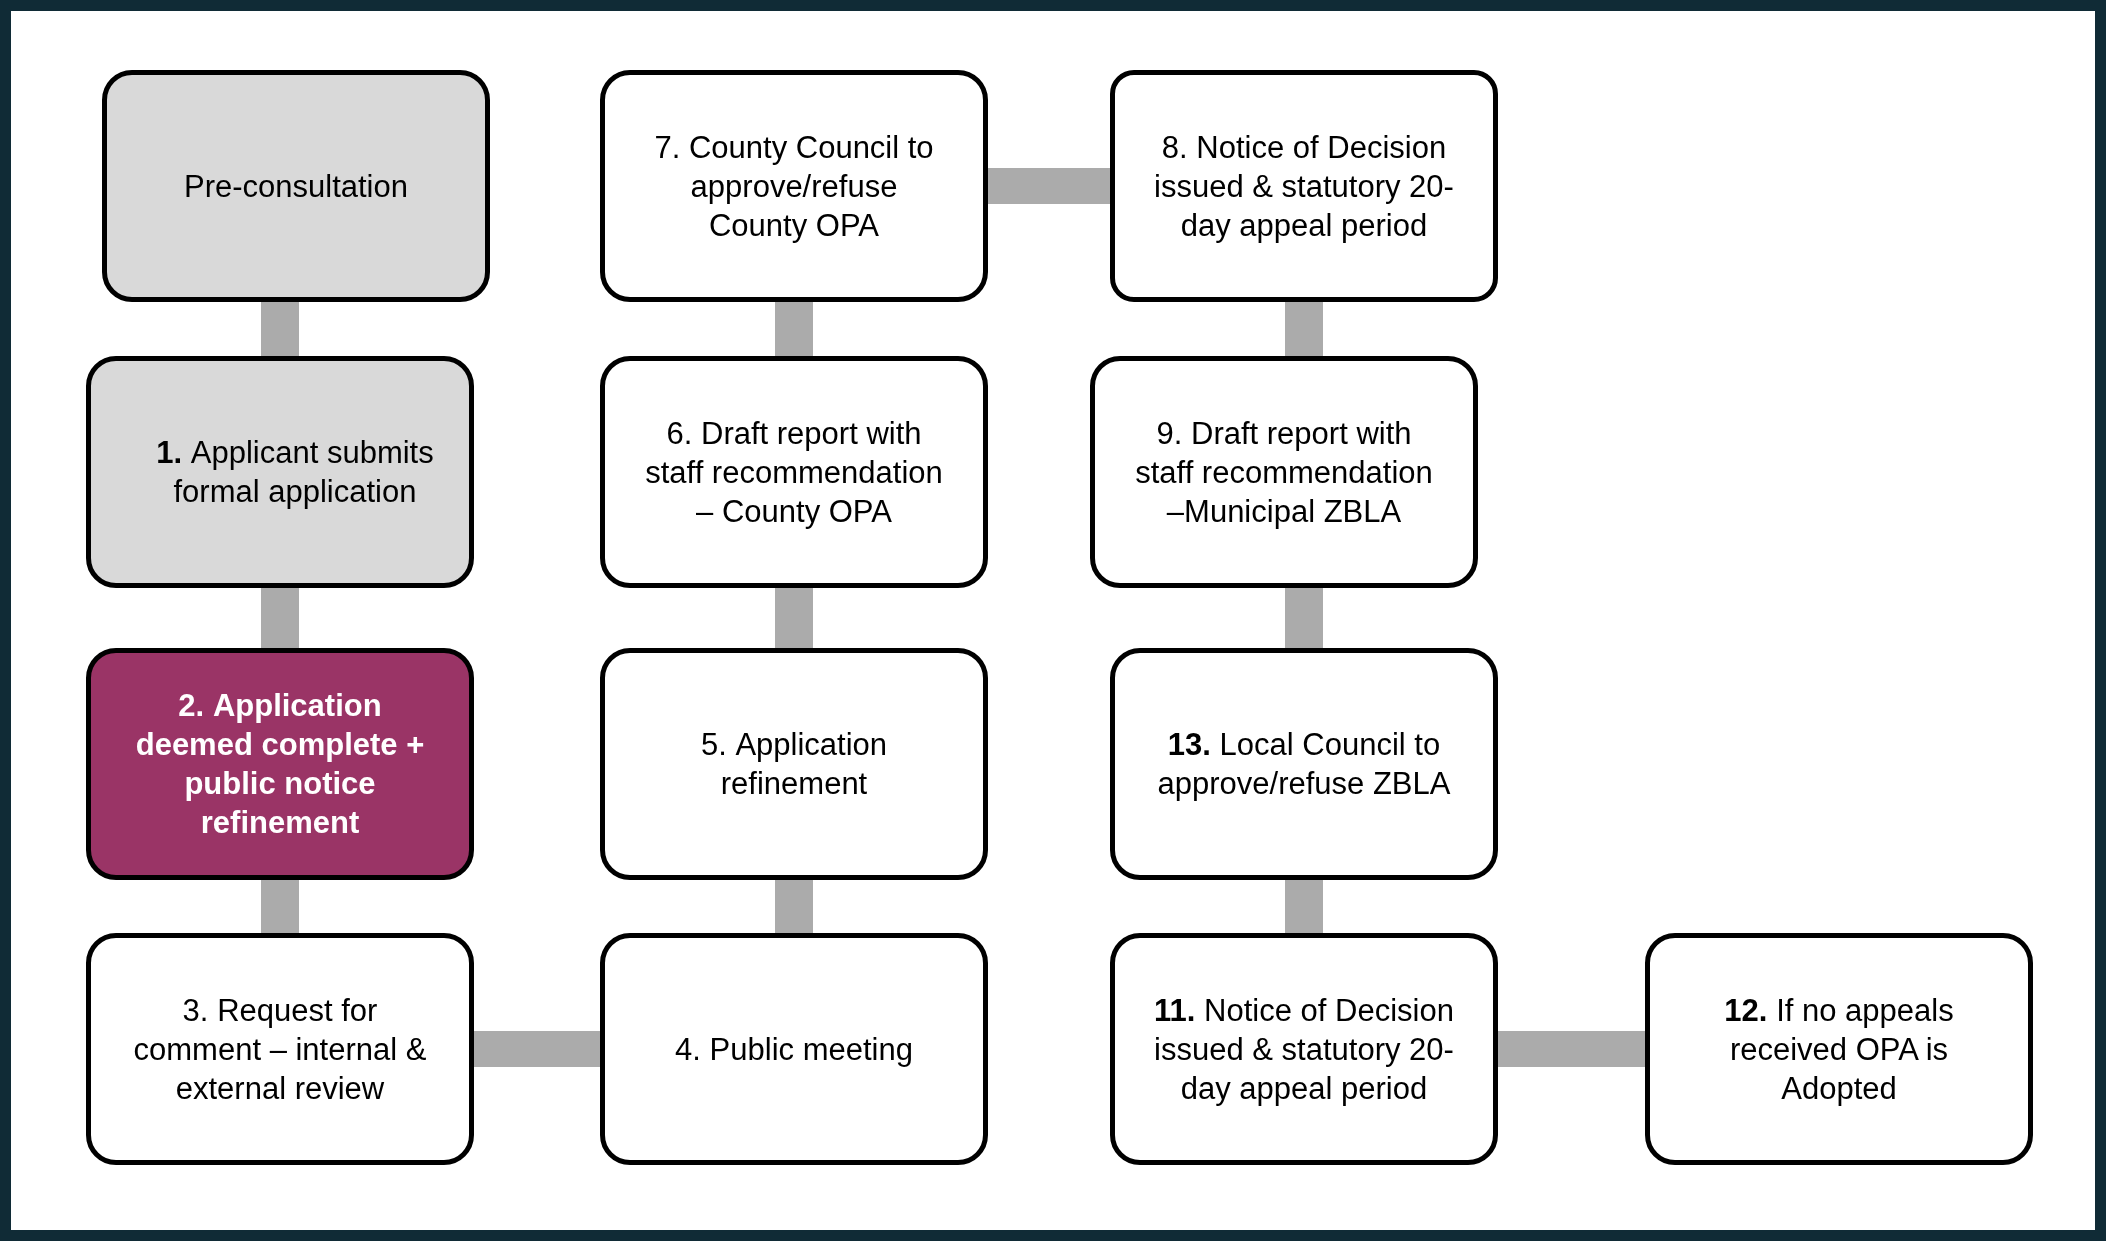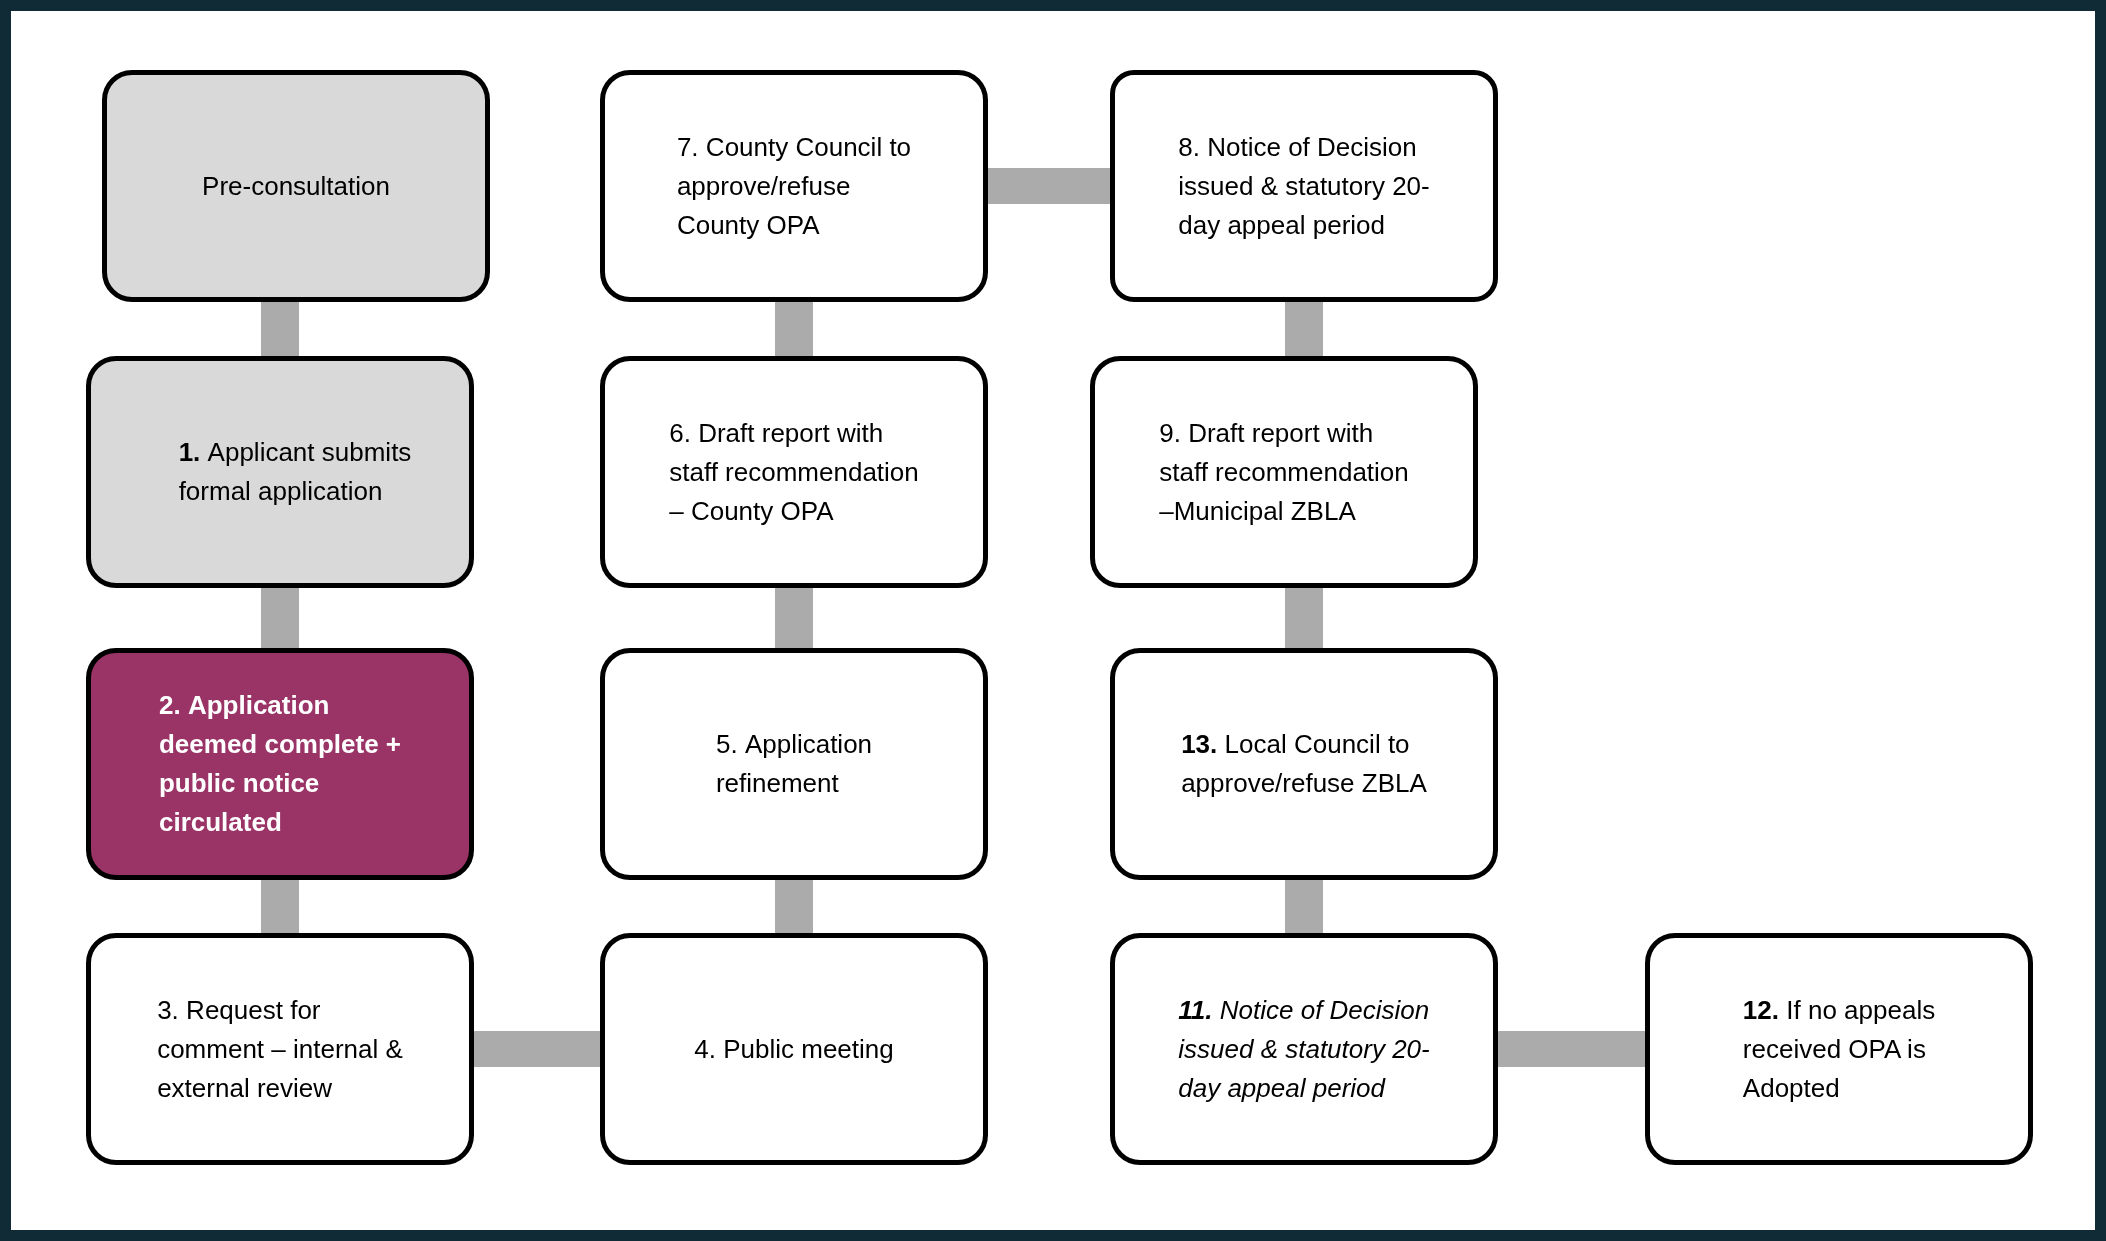--- a/index.html
+++ b/index.html
@@ -29,22 +29,22 @@
     position:absolute;width:388px;height:232px;z-index:1;
     border:5px solid var(--box-border);border-radius:30px;
     box-sizing:border-box;
     display:flex;align-items:center;justify-content:center;
     padding:10px 18px;
   }
   .fill-gray{background:var(--gray-fill);}
   .fill-white{background:var(--white-fill);}
   .fill-accent{background:var(--accent-fill);}
   .txt{
-    margin:0;text-align:left;color:var(--text);
-    font-size:26px;line-height:39px;white-space:pre-line;
+    margin:0;text-align:center;color:var(--text);
+    font-size:31px;line-height:39px;white-space:pre-line;
   }
   .fill-accent .txt{color:var(--accent-text);font-weight:bold;}
   .num{margin-right:0.28em;}
   .num:empty{margin:0;}
   .bold-num .num{font-weight:bold;}
 </style>
 </head>
 <body>
 
 <div class="conn vconn" style="left:261px;top:302px;height:54px;"></div>
@@ -64,21 +64,21 @@
   <p class="txt"><span class="num"></span><span>Pre-consultation</span></p>
 </div>
 <div class="box fill-gray bold-num" style="left:86px;top:356px;padding-left:48px;">
   <p class="txt"><span class="num">1.</span><span>Applicant submits
 formal application</span></p>
 </div>
 <div class="box fill-accent bold-num" style="left:86px;top:648px;">
   <p class="txt"><span class="num">2.</span><span>Application
 deemed complete +
 public notice
-circulated</span></p>
+refinement</span></p>
 </div>
 <div class="box fill-white" style="left:86px;top:933px;">
   <p class="txt"><span class="num">3.</span><span>Request for
 comment – internal &amp;
 external review</span></p>
 </div>
 
 <div class="box fill-white" style="left:600px;top:70px;">
   <p class="txt"><span class="num">7.</span><span>County Council to
 approve/refuse
@@ -104,21 +104,21 @@
 </div>
 <div class="box fill-white" style="left:1090px;top:356px;">
   <p class="txt"><span class="num">9.</span><span>Draft report with
 staff recommendation
 –Municipal ZBLA</span></p>
 </div>
 <div class="box fill-white bold-num" style="left:1110px;top:648px;">
   <p class="txt"><span class="num">13.</span><span>Local Council to
 approve/refuse ZBLA</span></p>
 </div>
-<div class="box fill-white bold-num" style="left:1110px;top:933px;font-style:italic;">
+<div class="box fill-white bold-num" style="left:1110px;top:933px;">
   <p class="txt"><span class="num">11.</span><span>Notice of Decision
 issued &amp; statutory 20-
 day appeal period</span></p>
 </div>
 
 <div class="box fill-white bold-num" style="left:1645px;top:933px;">
   <p class="txt"><span class="num">12.</span><span>If no appeals
 received OPA is
 Adopted</span></p>
 </div>

